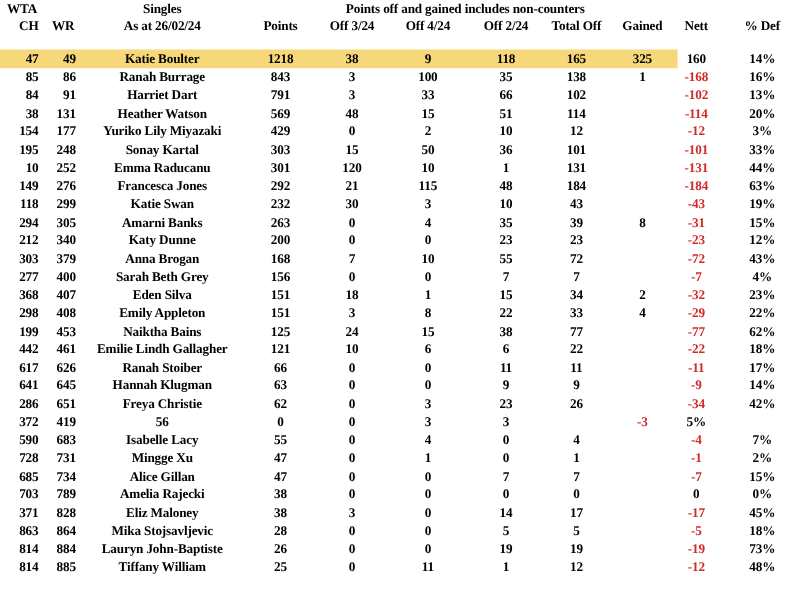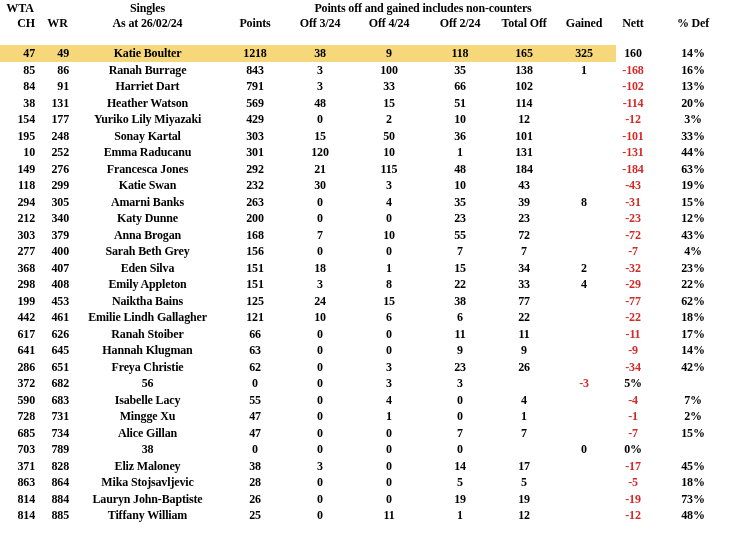--- a/index.html
+++ b/index.html
@@ -326,21 +326,21 @@
         <span class="cell ct">0</span>
         <span class="cell ct">3</span>
         <span class="cell ct">23</span>
         <span class="cell ct">26</span>
         <span class="cell ct"></span>
         <span class="cell ct neg">-34</span>
         <span class="cell ct">42%</span>
       </div>
       <div class="row">
         <span class="cell ra pr4">372</span>
-        <span class="cell ra pr5">682</span>
+        <span class="cell ra pr5">419</span>
         <span class="cell ct">56</span>
         <span class="cell ct">0</span>
         <span class="cell ct">0</span>
         <span class="cell ct">3</span>
         <span class="cell ct">3</span>
         <span class="cell ct"></span>
         <span class="cell ct neg">-3</span>
         <span class="cell ct">5%</span>
       </div>
       <div class="row">
@@ -378,20 +378,21 @@
         <span class="cell ct">0</span>
         <span class="cell ct">7</span>
         <span class="cell ct">7</span>
         <span class="cell ct"></span>
         <span class="cell ct neg">-7</span>
         <span class="cell ct">15%</span>
       </div>
       <div class="row">
         <span class="cell ra pr4">703</span>
         <span class="cell ra pr5">789</span>
+        <span class="cell ct">Amelia Rajecki</span>
         <span class="cell ct">38</span>
         <span class="cell ct">0</span>
         <span class="cell ct">0</span>
         <span class="cell ct">0</span>
         <span class="cell ct">0</span>
         <span class="cell ct"></span>
         <span class="cell ct">0</span>
         <span class="cell ct">0%</span>
       </div>
       <div class="row">

